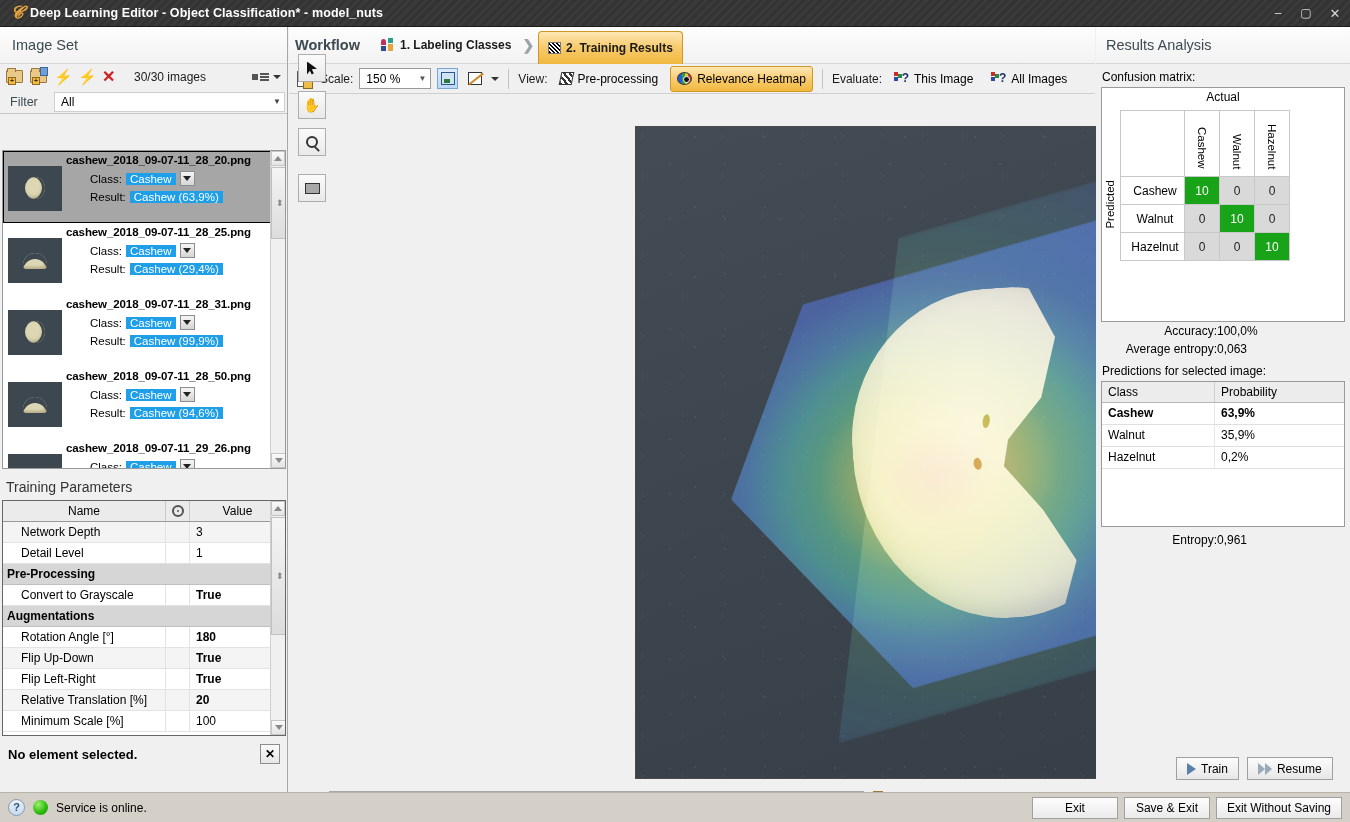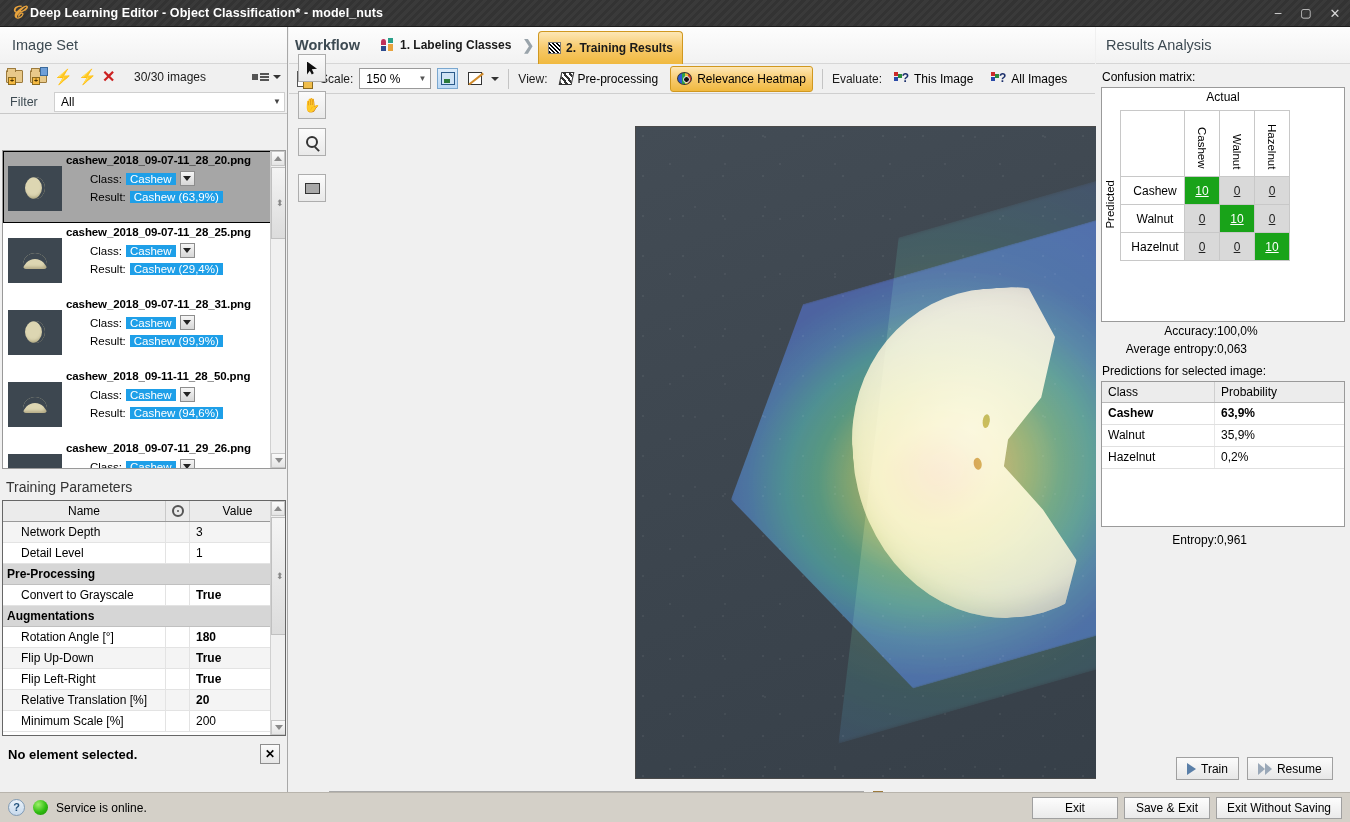--- a/index.html
+++ b/index.html
@@ -321,21 +321,21 @@
   .rlabel { font-size:12px; padding:6px 0 3px 6px; }
   #cmbox { margin:0 5px; border:1px solid #9a9a9a; background:#fff; height:235px; position:relative; }
   #cm-actual { text-align:center; font-size:12px; padding:2px 0 3px; }
   #cmgrid { position:absolute; left:18px; top:22px; }
   .cmtable { border-collapse:collapse; }
   .cmtable td { border:1px solid #c8c8c8; font-size:12px; text-align:center; }
   .cm-corner { width:64px; height:66px; background:#fff; }
   .cm-colh { width:28px; height:66px; background:#fff; vertical-align:bottom; padding-bottom:4px; }
   .cm-colh span { display:inline-block; writing-mode: vertical-rl; text-orientation: mixed; font-size:11.5px; }
   .cm-rowh { width:64px; height:28px; background:#fff; text-align:left; padding-left:6px; font-size:12px; }
-  .cm-cell { width:35px; height:28px; background:#d9d9d9; color:#222;text-decoration:underline; }
+  .cm-cell { width:35px; height:28px; background:#d9d9d9; color:#222; }
   .cm-cell.diag { background:#19a319; color:#fff; }
   #cm-predicted {
     position:absolute; left:2px; top:92px; font-size:11.5px;
     writing-mode: vertical-rl; text-orientation: mixed; transform: rotate(180deg);
   }
   .statrow { display:flex; font-size:12px; padding:2px 0 2px 6px;text-align:right; }
   .statrow .k { width:115px; }
   .statrow .v { }
   #predbox { margin:0 5px; border:1px solid #9a9a9a; background:#fff; height:146px; overflow:hidden; }
   .predhead { display:flex; height:21px; background:#ececec; border-bottom:1px solid #b8b8b8; font-size:12px; }
@@ -479,21 +479,21 @@
                 <span class="k">Result:</span>
                 <span class="hl">Cashew (99,9%)</span>
               </div>
             </div>
           </div>
           <div class="imgitem">
             <div class="thumb">
               <div class="nut arch"></div>
             </div>
             <div class="meta">
-              <div class="fname">cashew_2018_09-11-11_28_50.png</div>
+              <div class="fname">cashew_2018_09-07-11_28_50.png</div>
               <div class="mrow">
                 <span class="k">Class:</span>
                 <span class="hl">Cashew</span>
                 <span class="ddbtn">
                   <i></i>
                 </span>
               </div>
               <div class="mrow">
                 <span class="k">Result:</span>
                 <span class="hl">Cashew (94,6%)</span>
@@ -570,21 +570,21 @@
             <div class="c-val bold">True</div>
           </div>
           <div class="tprow alt">
             <div class="c-name">Relative Translation [%]</div>
             <div class="c-gear"></div>
             <div class="c-val bold">20</div>
           </div>
           <div class="tprow">
             <div class="c-name">Minimum Scale [%]</div>
             <div class="c-gear"></div>
-            <div class="c-val">200</div>
+            <div class="c-val">100</div>
           </div>
         </div>
       <div class="vscroll">
         <div class="btn">
             <i class="up"></i>
           </div>
         <div class="thumbbar" style="top:16px;height:118px;">
           <span class="grip">⬍</span>
         </div>
         <div class="btn" style="position:absolute;bottom:0;width:15px;">

